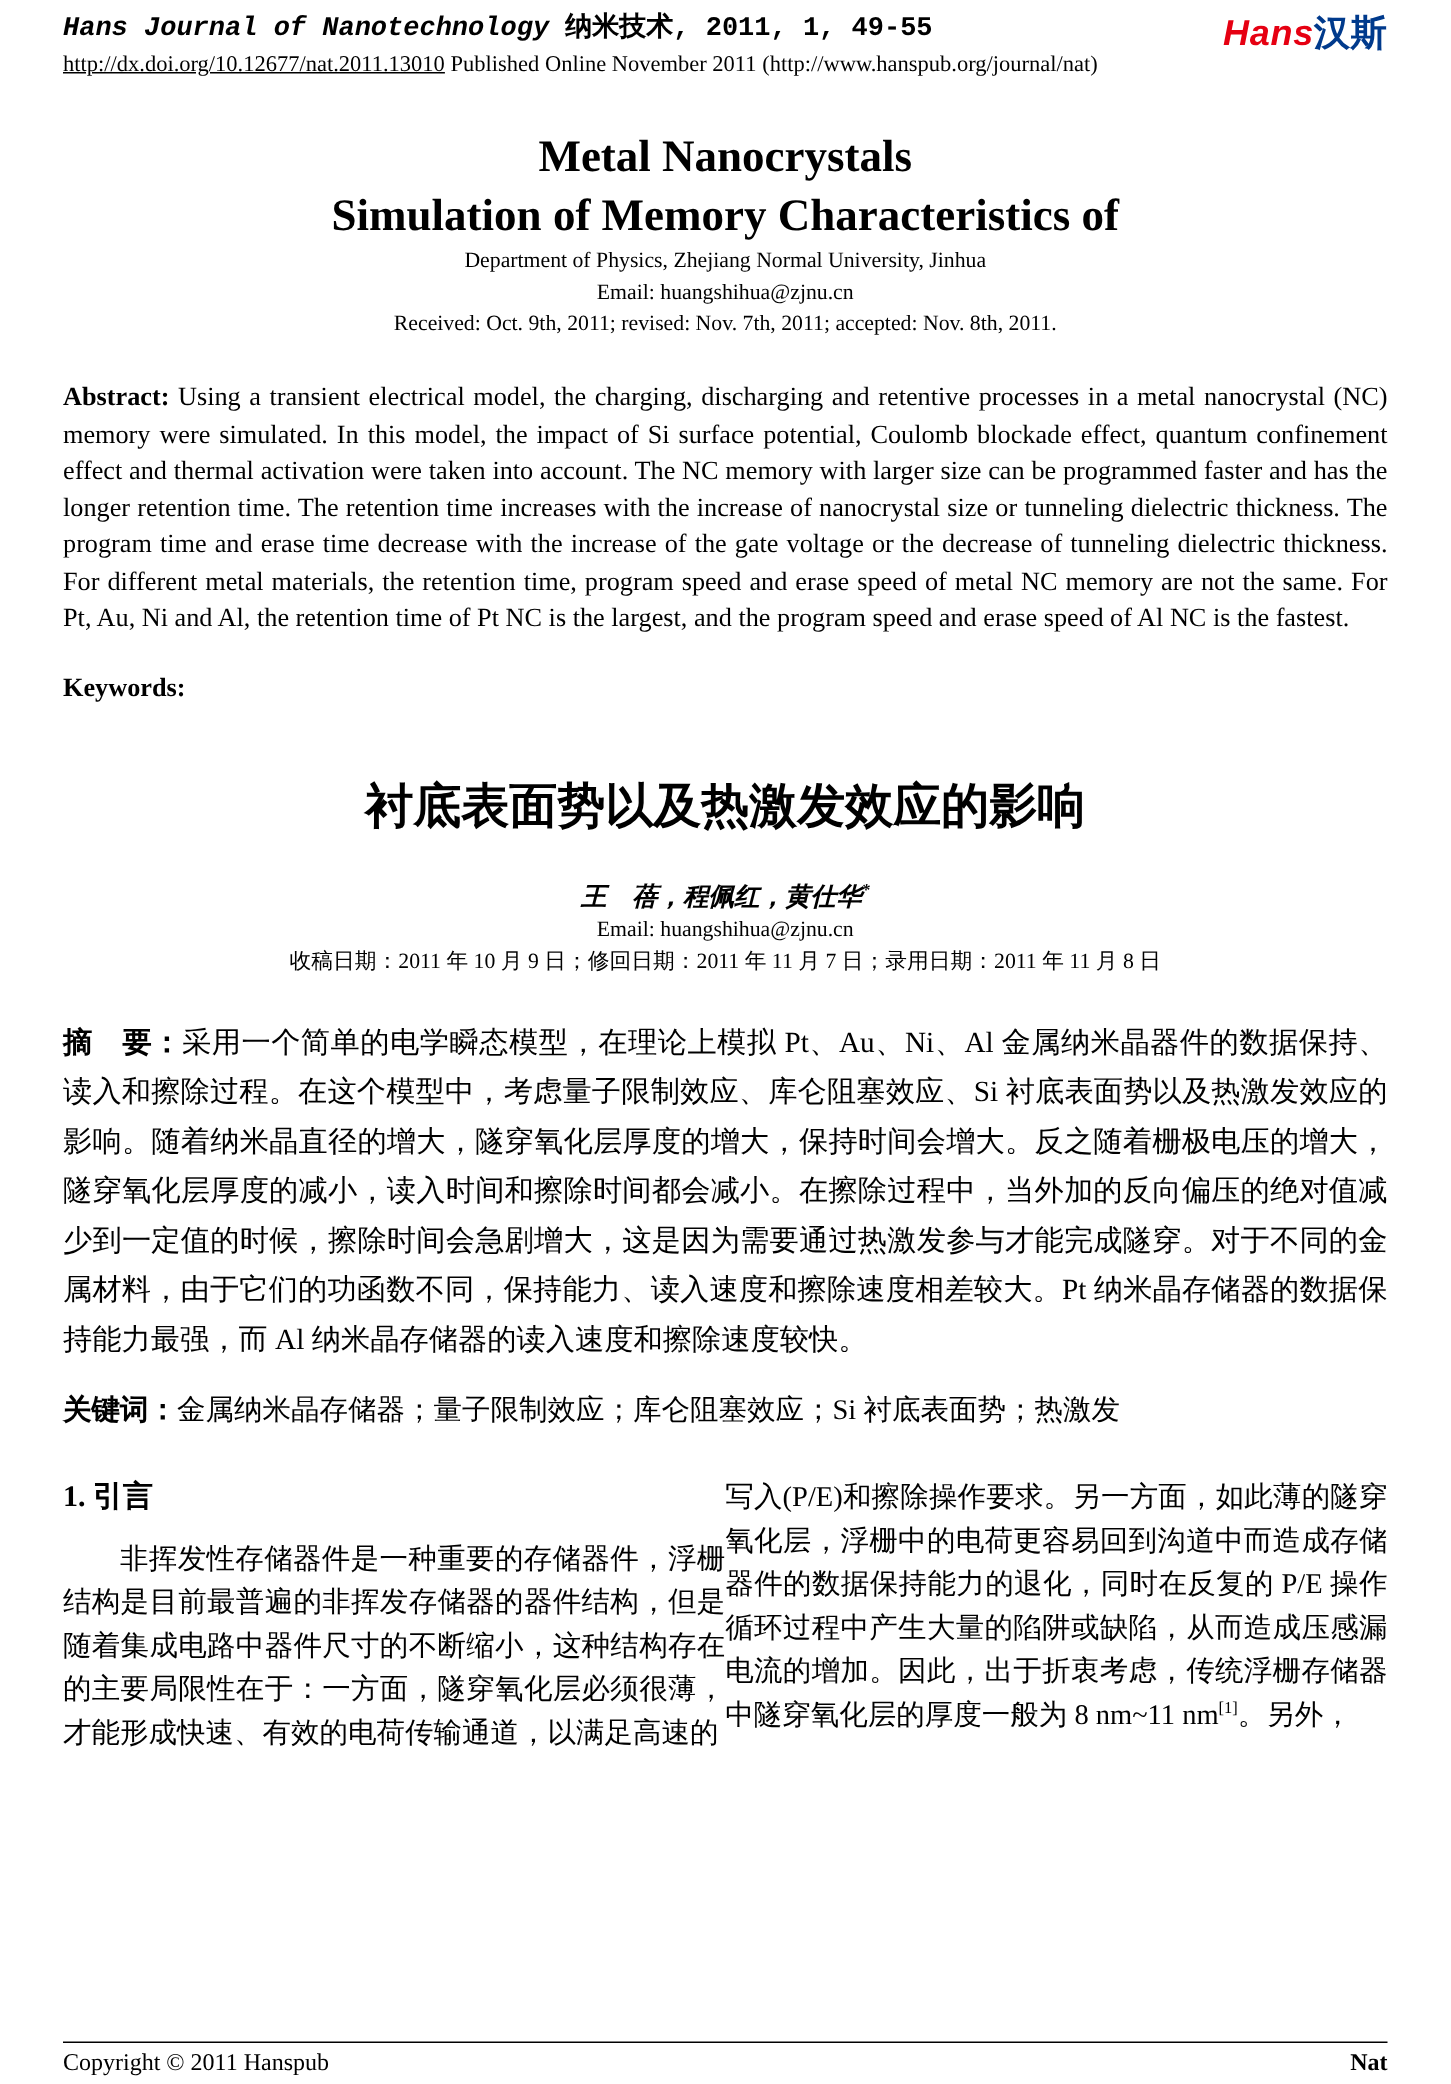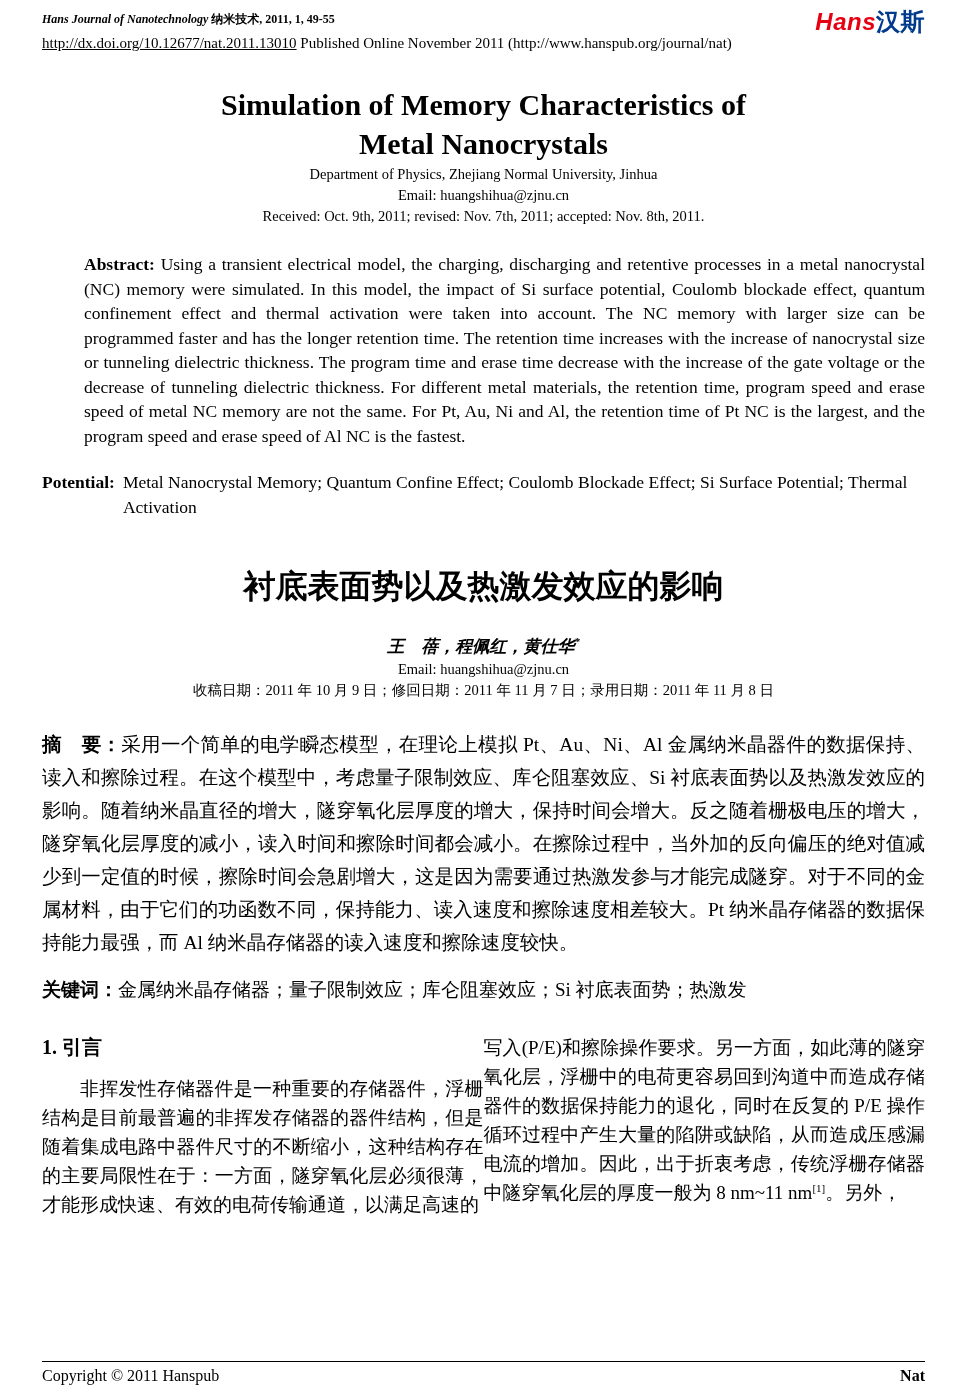--- a/index.html
+++ b/index.html
@@ -5,42 +5,42 @@
   * { margin:0; padding:0; box-sizing:border-box; }
   html,body { background:#ffffff; }
   body {
     width:967px; height:1389px; overflow:hidden; position:relative;
     font-family:"Liberation Serif", serif; color:#000;
   }
   .page { padding:8px 42px 0 42px; }
 
   
   .header { position:relative; }
-  .hline1 { font-size:12px; line-height:22px; }
+  .hline1 { font-size:18px; line-height:22px;font-family:Liberation Mono, monospace; }
   .journal-en { font-weight:bold; font-style:italic; }
   .journal-rest { font-weight:bold; }
   .hline2 { font-size:15px; line-height:20px; margin-top:3px; }
   .doi-link { color:#000; text-decoration:underline; cursor:pointer; }
   .logo {
     position:absolute; right:0; top:-2px;
     font-family:"Liberation Sans", sans-serif; font-size:24px; font-weight:bold;
     letter-spacing:0.5px;
   }
   .logo-hans { color:#e60012; font-style:italic; }
   .logo-cn { color:#003a8c; }
 
   
   .title { text-align:center; font-size:30px; font-weight:bold; line-height:39px; margin-top:32px; }
   .title span { display:block; }
   .authors { text-align:center; font-size:17px; font-weight:bold; margin-top:20px; }
   sup { font-size:11px; line-height:0; vertical-align:super; }
   .affil, .email-line, .received { text-align:center; font-size:14.5px; line-height:19px; margin-top:2px; }
 
   
-  .abstract { margin-top:26px; font-size:17.5px; line-height:24.5px; text-align:justify;margin-left:42px; }
+  .abstract { margin-top:26px; font-size:17.5px; line-height:24.5px; text-align:justify; }
   .b { font-weight:bold; }
   .keywords { margin-top:22px; font-size:17.5px; line-height:24.5px; display:flex; }
   .kw-label { font-weight:bold; white-space:nowrap; margin-right:8px; }
 
   
   .cn-title { text-align:center; font-size:32px; font-weight:bold; margin-top:46px; }
   .cn-authors { text-align:center; font-size:17px; font-weight:bold; font-style:italic; margin-top:26px; }
   .cn-affil, .cn-email, .cn-dates { text-align:center; font-size:14.5px; line-height:19px; margin-top:2px; }
   .cn-abstract { margin-top:28px; font-size:19.5px; line-height:33px; text-align:justify; }
   .cn-keywords { margin-top:16px; font-size:19px; line-height:30px; }
@@ -71,36 +71,35 @@
     <div class="hline2">
       <a class="doi-link">http://dx.doi.org/10.12677/nat.2011.13010</a>
       <span>Published Online November 2011 (http://www.hanspub.org/journal/nat)</span>
     </div>
     <div class="logo">
       <span class="logo-hans">Hans</span><span class="logo-cn">汉斯</span>
     </div>
   </div>
 
   <h1 class="title">
+    <span>Metal Nanocrystals</span>
     <span>Simulation of Memory Characteristics of</span>
-    <span>Metal Nanocrystals</span>
   </h1>
 
   <div class="affil">Department of Physics, Zhejiang Normal University, Jinhua</div>
   <div class="email-line">Email: huangshihua@zjnu.cn</div>
   <div class="received">Received: Oct. 9th, 2011; revised: Nov. 7th, 2011; accepted: Nov. 8th, 2011.</div>
 
   <p class="abstract">
     <span class="b">Abstract:</span>
     <span>Using a transient electrical model, the charging, discharging and retentive processes in a metal nanocrystal (NC) memory were simulated. In this model, the impact of Si surface potential, Coulomb blockade effect, quantum confinement effect and thermal activation were taken into account. The NC memory with larger size can be programmed faster and has the longer retention time. The retention time increases with the increase of nanocrystal size or tunneling dielectric thickness. The program time and erase time decrease with the increase of the gate voltage or the decrease of tunneling dielectric thickness. For different metal materials, the retention time, program speed and erase speed of metal NC memory are not the same. For Pt, Au, Ni and Al, the retention time of Pt NC is the largest, and the program speed and erase speed of Al NC is the fastest.</span>
   </p>
 
   <div class="keywords">
-    <span class="kw-label">Potential:</span>
-    <span>Metal Nanocrystal Memory; Quantum Confine Effect; Coulomb Blockade Effect; Si Surface Potential; Thermal Activation</span>
+    <span class="kw-label">Keywords:</span>
   </div>
 
   <h2 class="cn-title">衬底表面势以及热激发效应的影响</h2>
 
   <div class="cn-authors">
     <span>王　蓓，程佩红，黄仕华</span><sup>*</sup>
   </div>
   <div class="cn-email">Email: huangshihua@zjnu.cn</div>
   <div class="cn-dates">收稿日期：2011 年 10 月 9 日；修回日期：2011 年 11 月 7 日；录用日期：2011 年 11 月 8 日</div>
 

